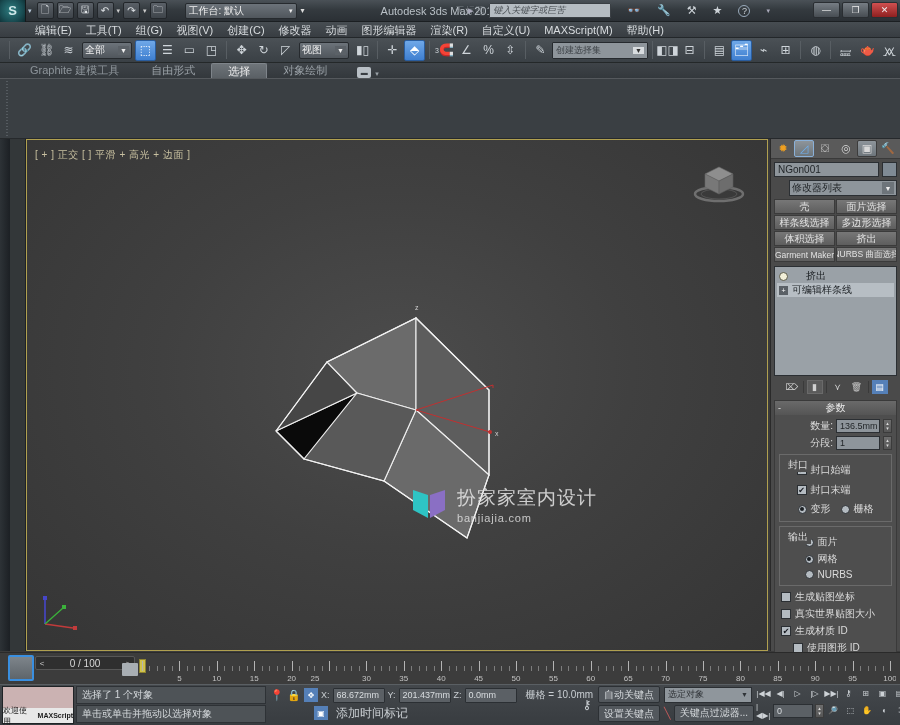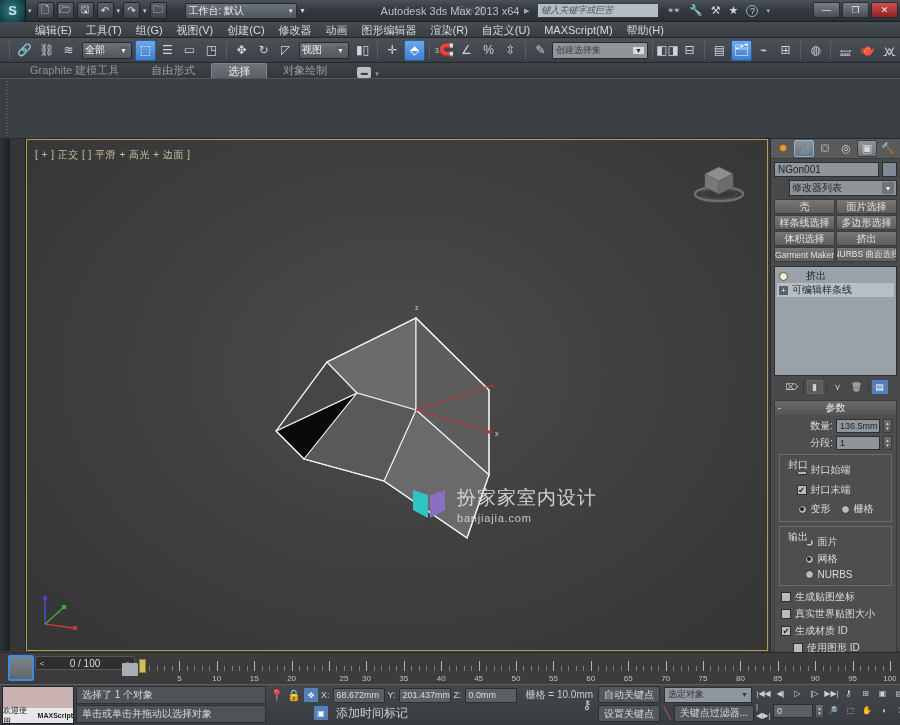--- a/index.html
+++ b/index.html
@@ -50,21 +50,21 @@
     position:absolute; left:0; right:0; top:0; height:22px;
     display:flex; align-items:center; justify-content:center;
     font-size: 11px; color: #b9c0c6; pointer-events:none;
   }
   .doctitle {
     position:absolute; left:455px; top:4px;
     font-size:10px; color:#6a7076;
   }
   .searchwrap {
     position:absolute; right:130px; top:3px;
-    display:flex; align-items:center; gap:8px;
+    display:flex; align-items:center; gap:16px;
   }
   .searchbox {
     width: 122px; height: 15px; background: #b5bcc2;
     border: 1px solid #3a3f44; border-radius: 1px;
     font-size: 9px; color: #4d5358; padding: 0 3px;
     display: flex; align-items:center; font-style: italic;
   }
   .sicon { color:#cdd3d8; font-size:11px; }
   .wbtns { position:absolute; right:2px; top:2px; display:flex; gap:2px; }
   .wb {
@@ -751,21 +751,21 @@
         <div class="rtick min" style="left: 131.16px;"></div>
         <div class="rtick min" style="left: 138.64px;"></div>
         <div class="rtick min" style="left: 146.12px;"></div>
         <div class="rtick maj" style="left: 153.6px;"></div>
         <div class="rlabel" style="left: 153.6px;">20</div>
         <div class="rtick min" style="left: 161.08px;"></div>
         <div class="rtick min" style="left: 168.56px;"></div>
         <div class="rtick min" style="left: 176.04px;"></div>
         <div class="rtick min" style="left: 183.52px;"></div>
         <div class="rtick maj" style="left: 191px;"></div>
-        <div class="rlabel" style="left: 206px;">25</div>
+        <div class="rlabel" style="left: 177px;">25</div>
         <div class="rtick min" style="left: 198.48px;"></div>
         <div class="rtick min" style="left: 205.96px;"></div>
         <div class="rtick min" style="left: 213.44px;"></div>
         <div class="rtick min" style="left: 220.92px;"></div>
         <div class="rtick maj" style="left: 228.4px;"></div>
         <div class="rlabel" style="left: 228.4px;">30</div>
         <div class="rtick min" style="left: 235.88px;"></div>
         <div class="rtick min" style="left: 243.36px;"></div>
         <div class="rtick min" style="left: 250.84px;"></div>
         <div class="rtick min" style="left: 258.32px;"></div>

